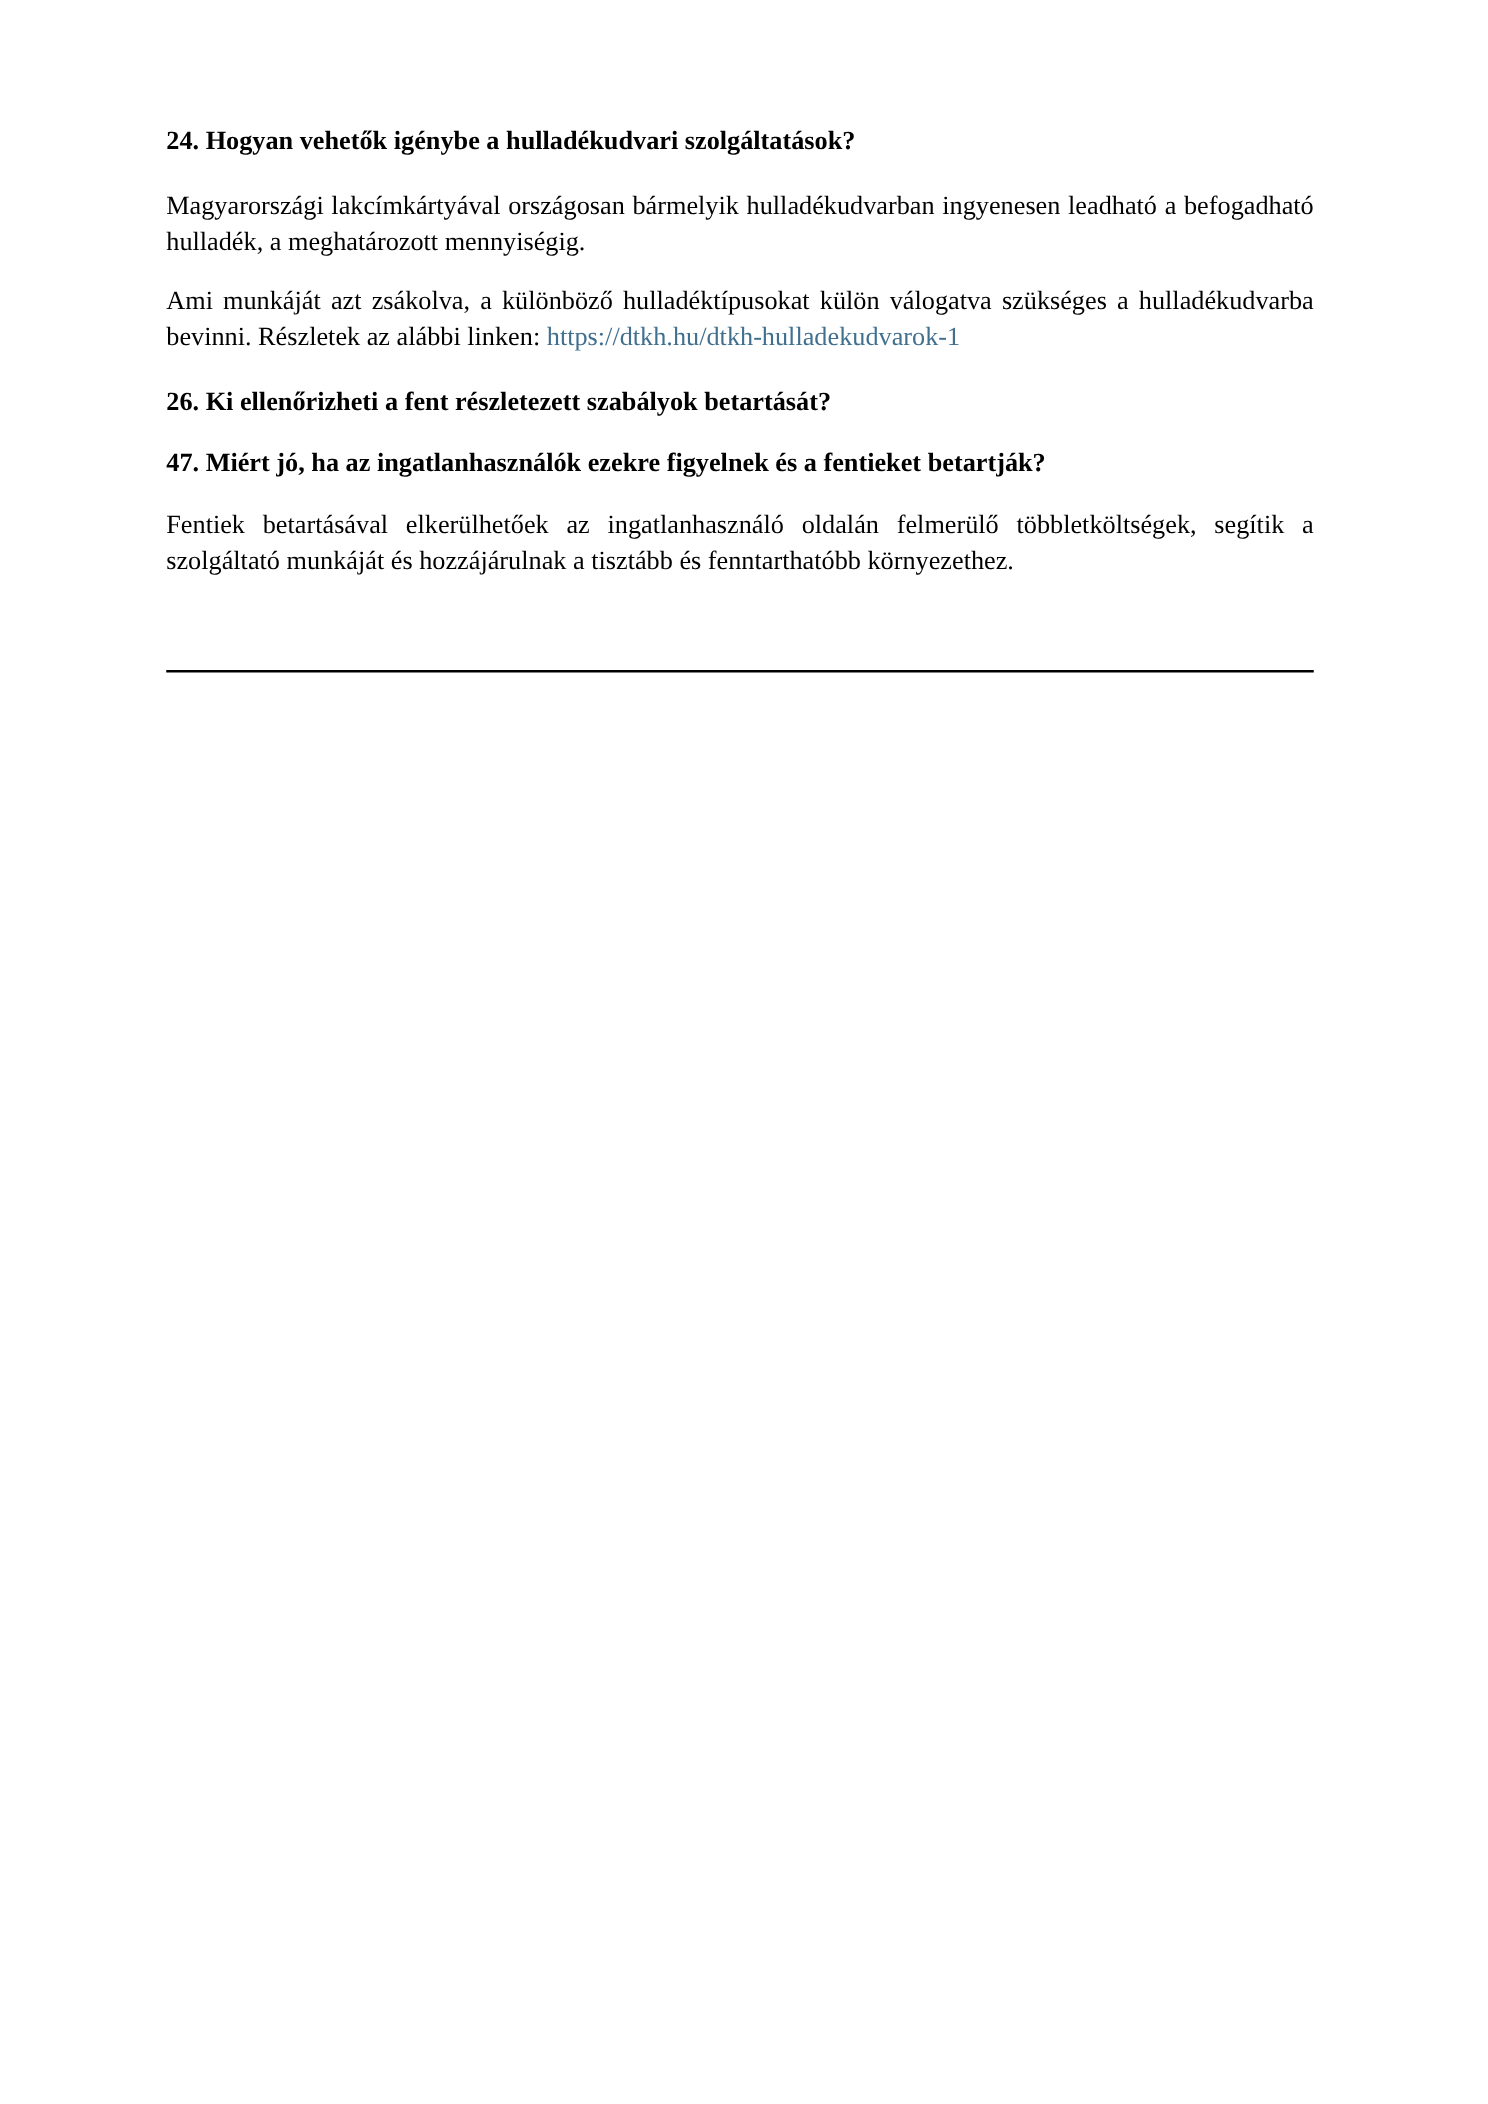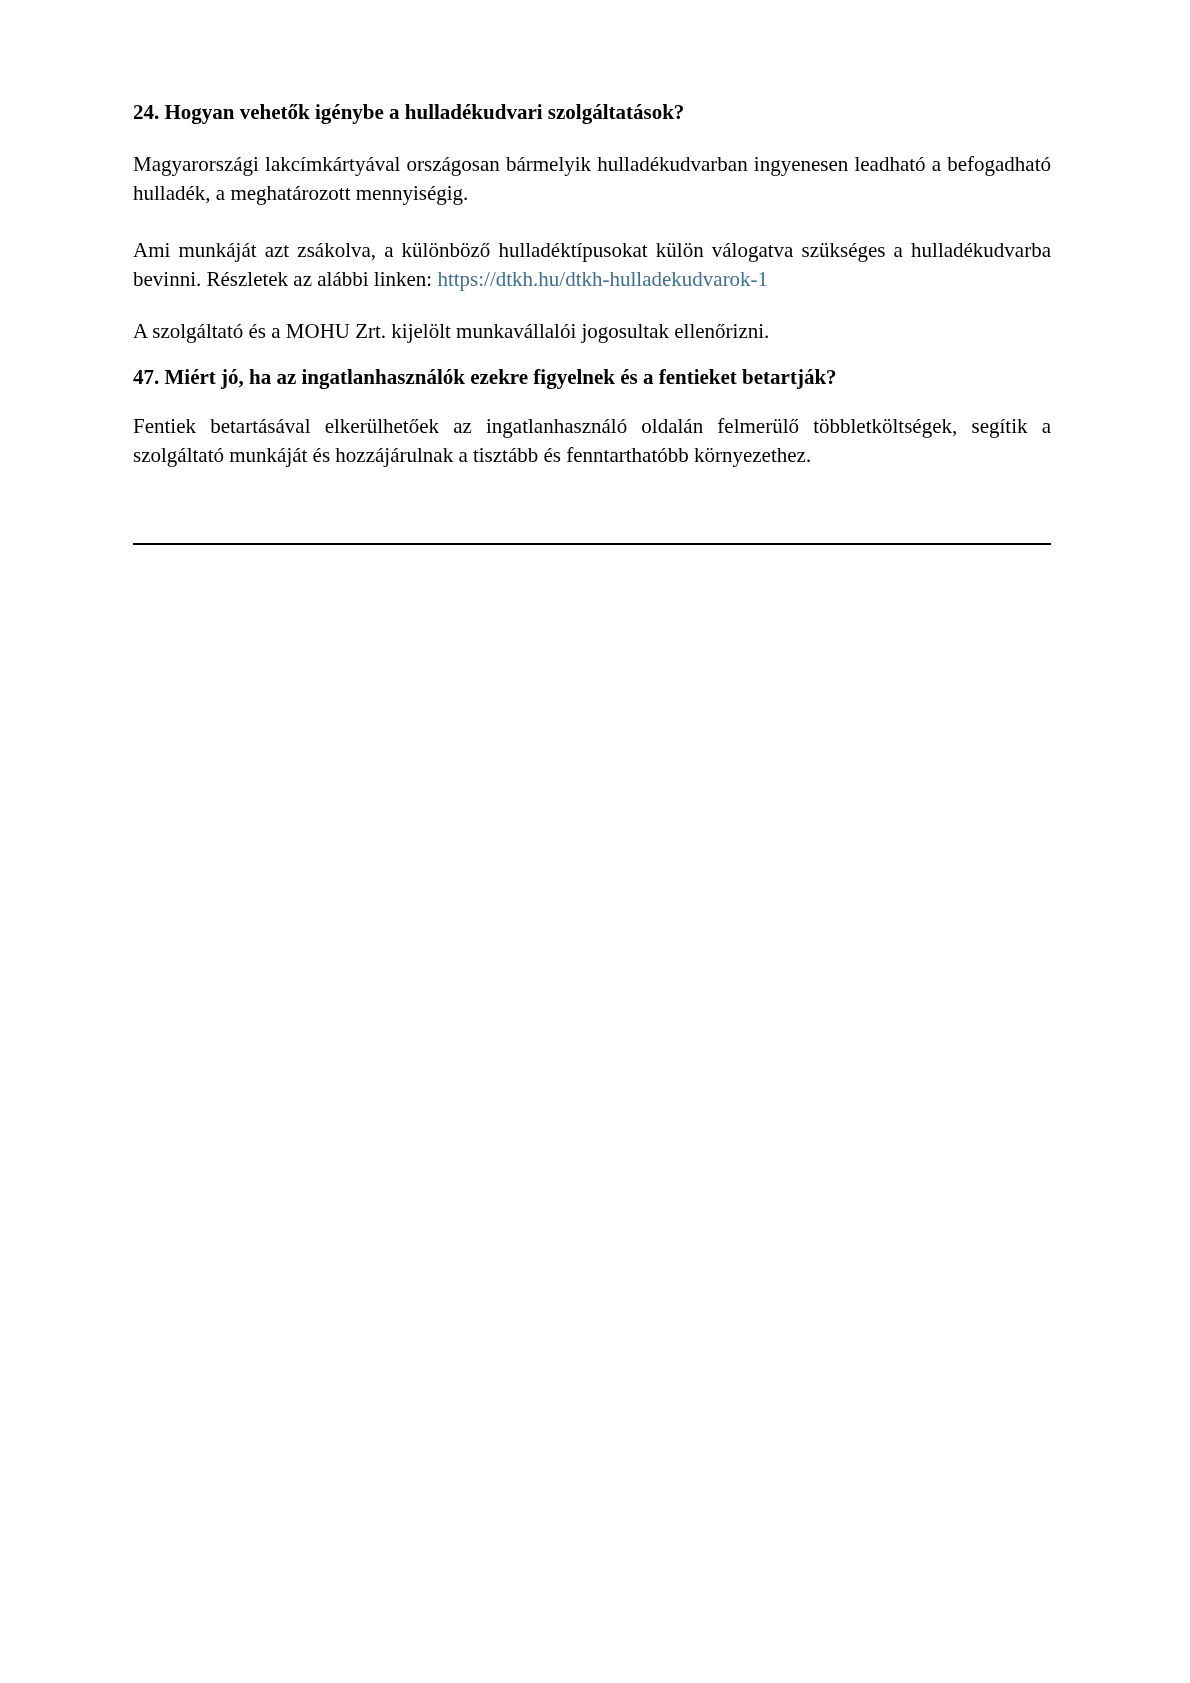--- a/index.html
+++ b/index.html
@@ -44,21 +44,21 @@
 
   .faq-answer a {
     color: var(--link-color, #41708f);
     text-underline-offset: 3px;
     cursor: pointer;
   }
 
   
   .mb23 { margin-bottom: 23px; }
   .mb20 { margin-bottom: 20px; }
-  .mb18 { margin-bottom: 28px; }
+  .mb18 { margin-bottom: 18px; }
   .mb17 { margin-bottom: 17px; }
 
   .section-divider {
     margin-top: 73px;
     border: none;
     border-top: 2px solid #000000;
     width: 100%;
     height: 0;
   }
 </style>
@@ -72,21 +72,21 @@
     <section>
       <h2 class="faq-question mb23">24. Hogyan vehetők igénybe a hulladékudvari szolgáltatások?</h2>
       <p class="faq-answer mb18">Magyarországi lakcímkártyával országosan bármelyik hulladékudvarban ingyenesen leadható a befogadható hulladék, a meghatározott mennyiségig.</p>
     </section>
 
     <section>
       <p class="faq-answer mb23"><span>Ami munkáját azt zsákolva, a különböző hulladéktípusokat külön válogatva szükséges a hulladékudvarba bevinni. Részletek az alábbi linken: </span><a>https://dtkh.hu/dtkh-hulladekudvarok-1</a></p>
     </section>
 
     <section>
-      <p class="faq-answer mb17">A szolgáltató és a MOHU Zrt. kijelölt munkavállalói jogosultak ellenőrizni.</p>
+      <h2 class="faq-question mb20">26. Ki ellenőrizheti a fent részletezett szabályok betartását?</h2>
     </section>
 
     <section>
       <h2 class="faq-question mb20">47. Miért jó, ha az ingatlanhasználók ezekre figyelnek és a fentieket betartják?</h2>
       <p class="faq-answer">Fentiek betartásával elkerülhetőek az ingatlanhasználó oldalán felmerülő többletköltségek, segítik a szolgáltató munkáját és hozzájárulnak a tisztább és fenntarthatóbb környezethez.</p>
     </section>
 
     <hr class="section-divider">
   </div>
 </div>

